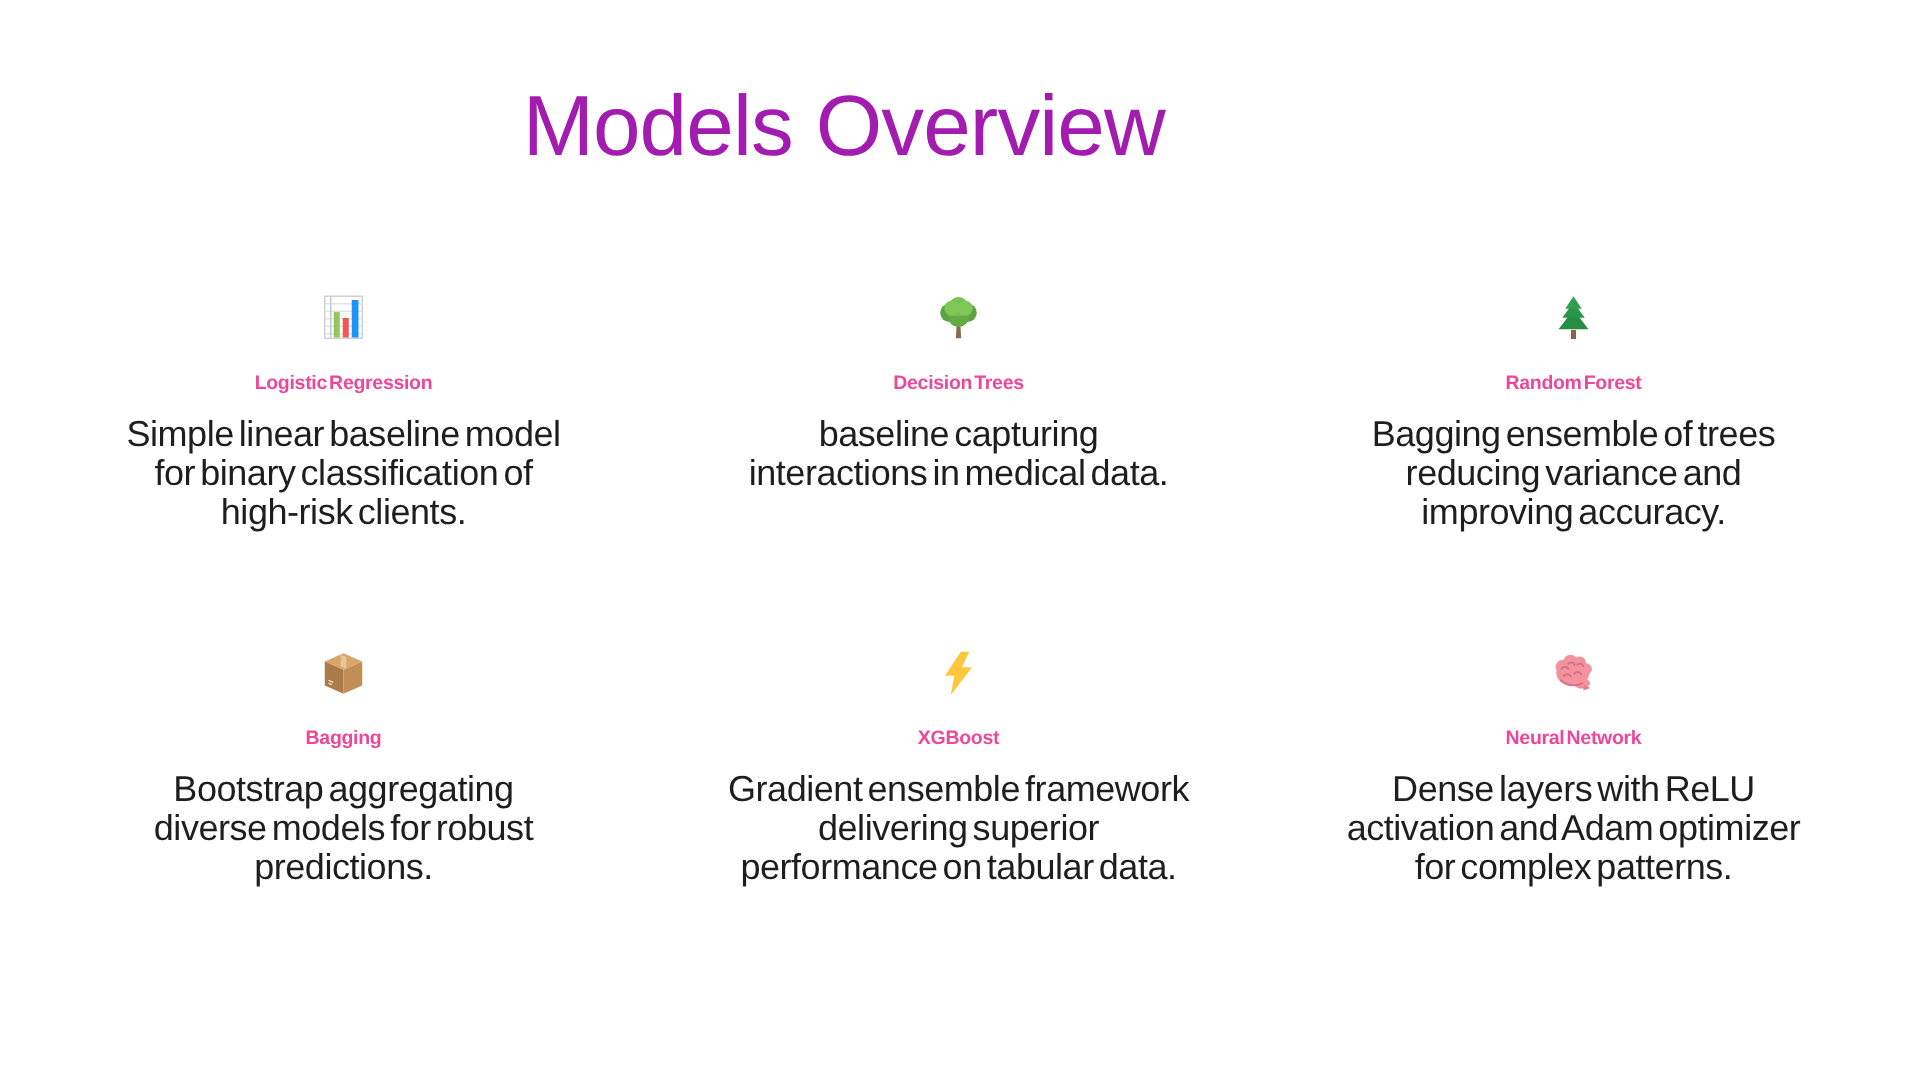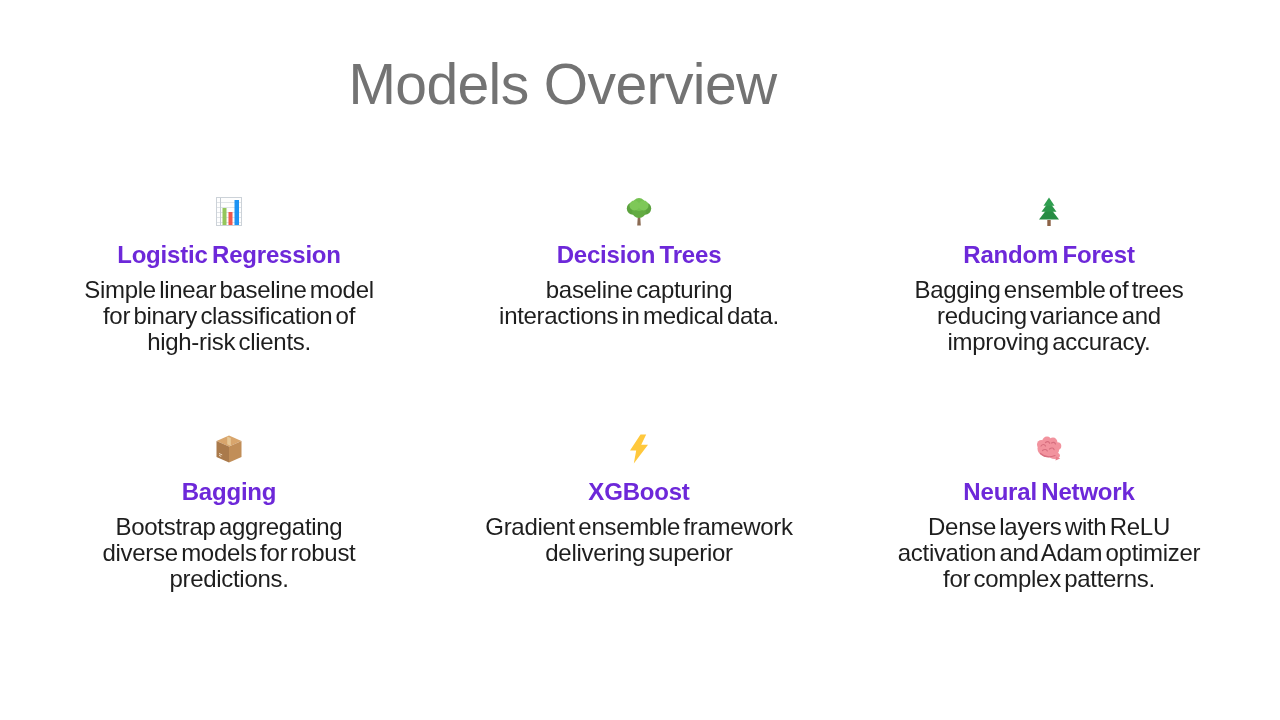--- a/index.html
+++ b/index.html
@@ -15,21 +15,21 @@
   .page-title {
     position: absolute;
     top: 52px; left: 0;
     width: 1125px;
     margin: 0;
     text-align: center;
     font-size: 57px;
     font-weight: 400;
     letter-spacing: -0.6px;
     line-height: 65px;
-    color: #737373;
+    color: #a21caf;
   }
 
   .models-grid {
     position: absolute;
     top: 196px; left: 59px;
     width: 1160px;
     display: grid;
     grid-template-columns: repeat(3, 340px);
     column-gap: 70px;
     row-gap: 78px;
@@ -39,26 +39,26 @@
     display: flex;
     flex-direction: column;
     align-items: center;
     text-align: center;
   }
   .card-icon { width: 32px; height: 32px; }
   .card-icon svg { display: block; width: 32px; height: 32px; }
 
   .card-title {
     margin: 14px 0 0 0;
-    font-size: 24px;
+    font-size: 13px;
     font-weight: 700;
     line-height: 26px;
     letter-spacing: -0.2px;
     word-spacing: -2px;
-    color: #6d28d9;
+    color: #ec4899;
   }
 
   .card-desc {
     margin: 9px 0 0 0;
     font-size: 24px;
     font-weight: 400;
     line-height: 26px;
     letter-spacing: -0.3px;
     word-spacing: -3px;
     color: #1e1e1e;
@@ -151,20 +151,21 @@
     <div class="model-card">
       <span class="card-icon">
         <svg viewBox="0 0 32 32">
           <polygon points="17.5,1.5 7,17.5 13.2,17.5 10.8,30.5 25,11.8 18.2,11.8 23.2,1.5" fill="#ffc83c"></polygon>
         </svg>
       </span>
       <h3 class="card-title">XGBoost</h3>
       <p class="card-desc">
         <span class="ln">Gradient ensemble framework</span>
         <span class="ln">delivering superior</span>
+        <span class="ln">performance on tabular data.</span>
       </p>
     </div>
 
     <div class="model-card">
       <span class="card-icon">
         <svg viewBox="0 0 32 32">
           <g fill="#f2939e">
             <ellipse cx="15.5" cy="15.5" rx="11" ry="8.8"></ellipse>
             <circle cx="8.5" cy="11.5" r="4.5"></circle>
             <circle cx="14" cy="8.3" r="4.8"></circle>

